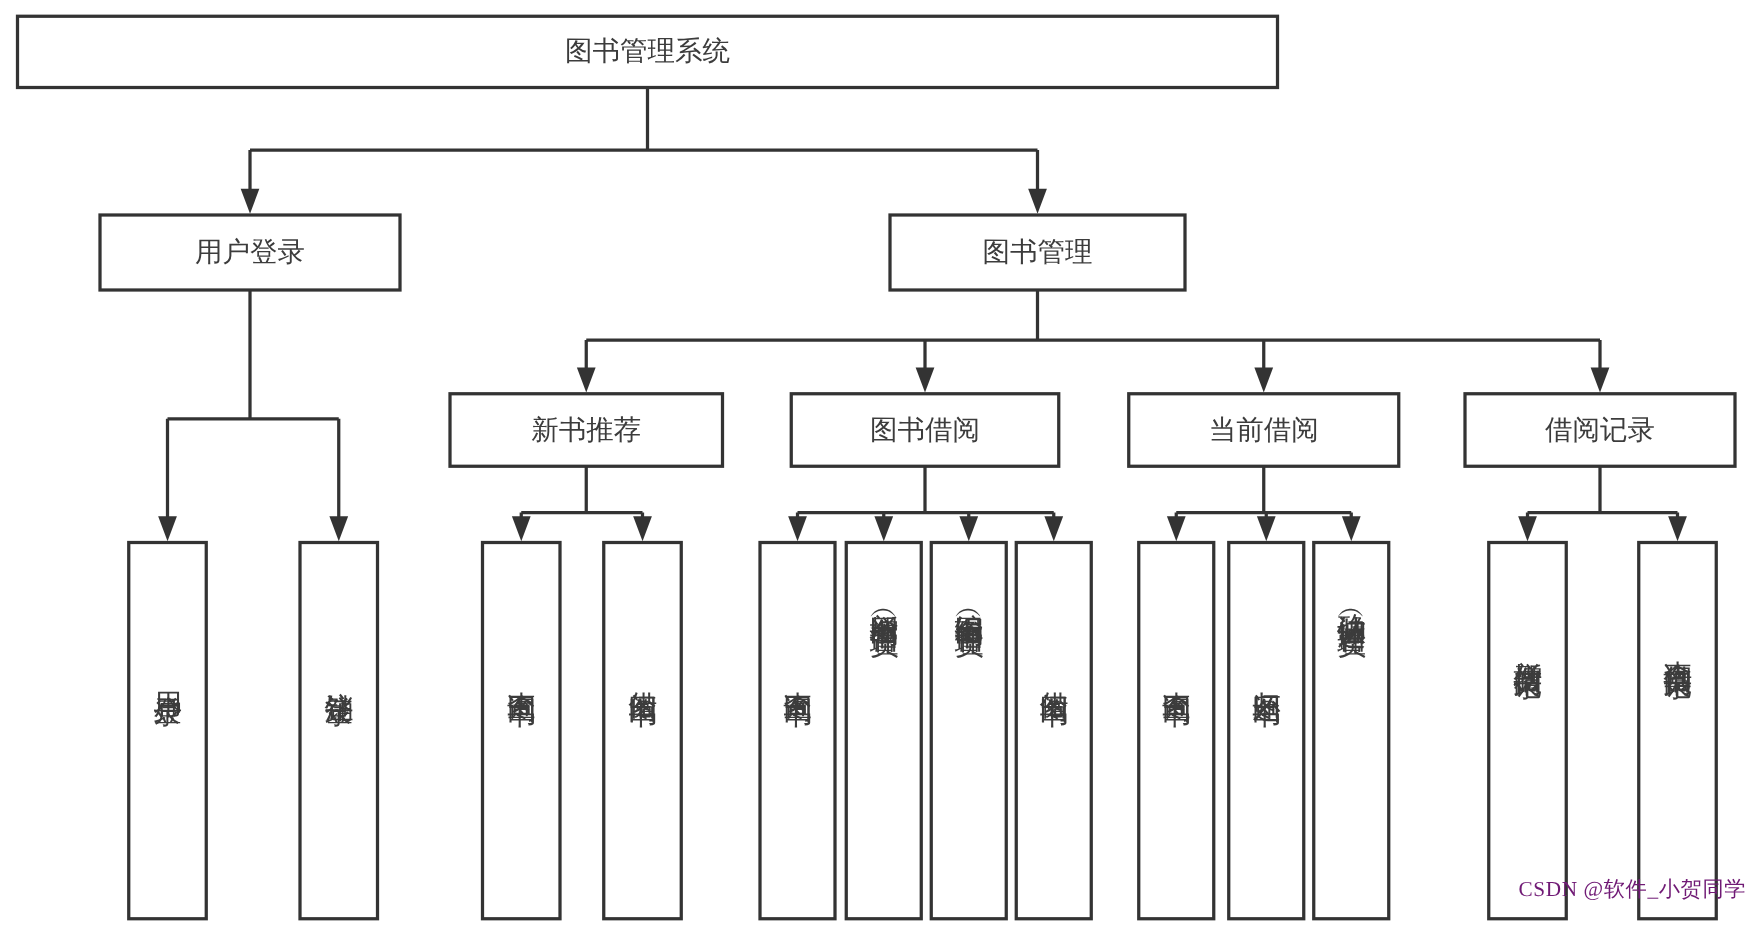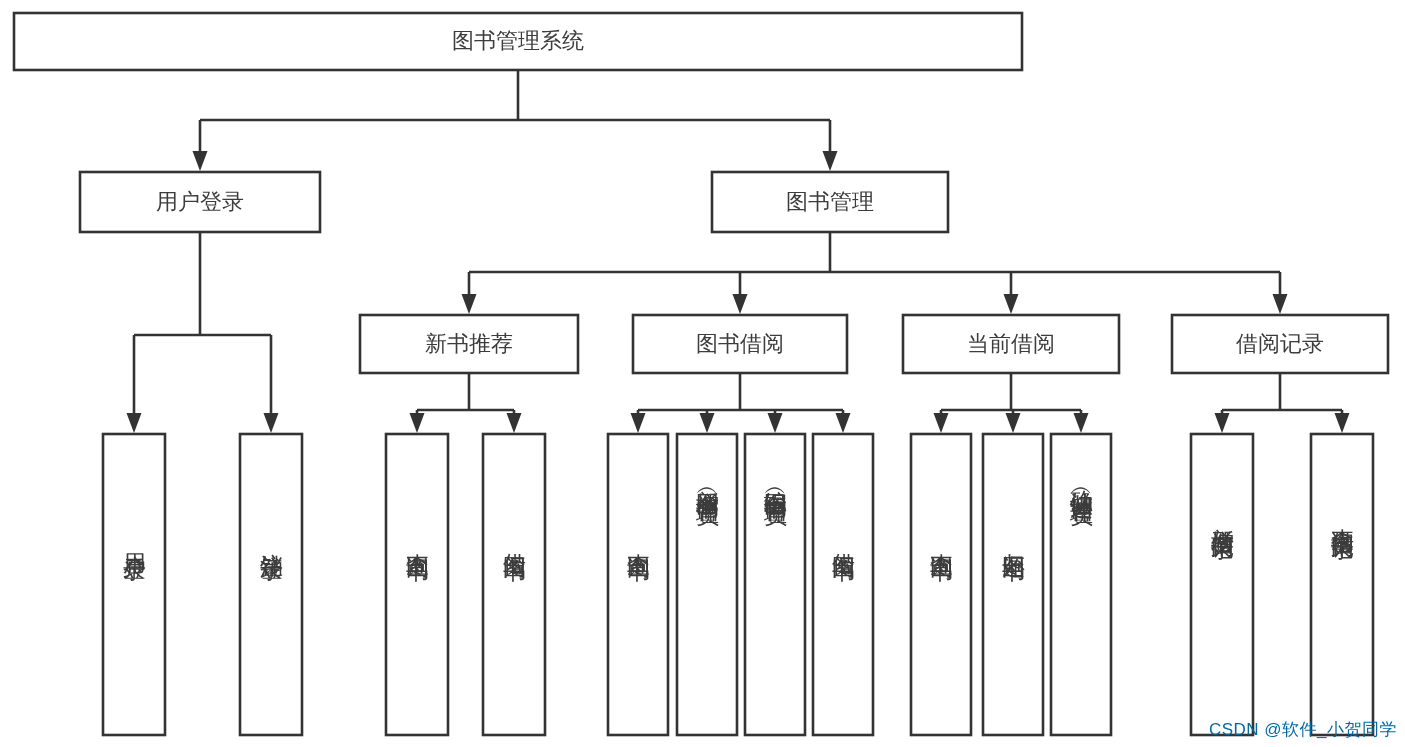--- a/index.html
+++ b/index.html
@@ -61,24 +61,24 @@
     font-size: 23px;
     line-height: 1.12;
     color: #3c3c3c;
     letter-spacing: 2px;
     white-space: nowrap;
     text-align: left;
   }
   .watermark {
     position: absolute;
     right: 8px;
-    bottom: 6px;
-    font-family: Liberation Sans, sans-serif;
+    bottom: 24px;
+    font-family: Liberation Serif, serif;
     font-size: 17px;
-    color: #0369a1;
+    color: #701a75;
     letter-spacing: 0.5px;
     white-space: nowrap;
   }
 </style>
 </head>
 <body>
 
 <div id="diagram-root">
   <svg id="diagram-svg" width="1405" height="747" viewBox="0 0 1405 747" xmlns="http://www.w3.org/2000/svg">
     <g id="connector-layer">

